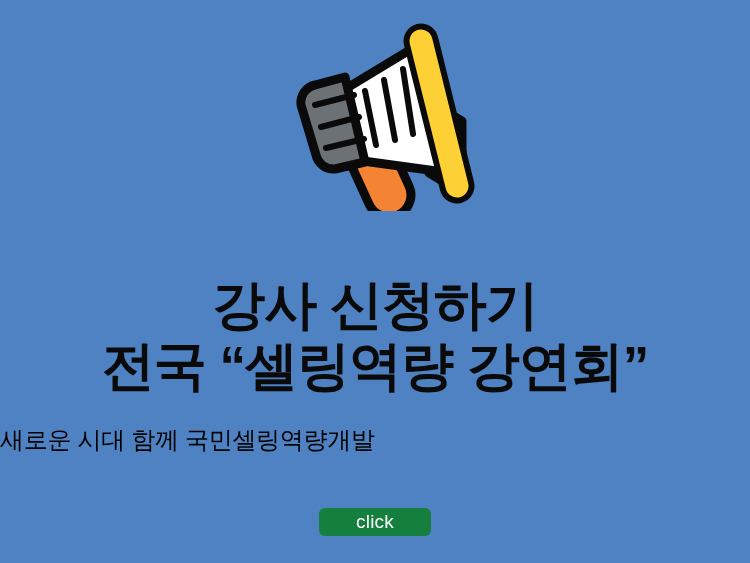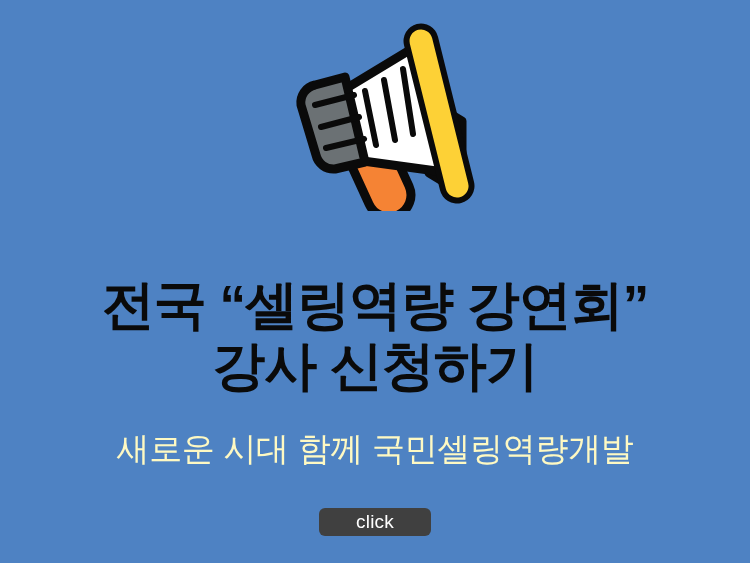--- a/index.html
+++ b/index.html
@@ -57,44 +57,44 @@
   #headline .hl-line {
     display: block;
   }
 
   
   #subtitle {
     position: absolute;
     left: 0;
     top: 398px;
     width: 750px;
-    text-align: center;
-    color: #fef9c3;
+    text-align: left;
+    color: #000000;
     font-weight: 400;
-    font-size: 33px;
+    font-size: 24px;
     line-height: 36px;
     letter-spacing: -0.3px;
     white-space: nowrap;
   }
   #subtitle .sub-line {
     display: block;
   }
 
   
   #cta-row {
     position: absolute;
     left: 0;
     top: 508px;
     width: 750px;
     display: flex;
     justify-content: center;
   }
   #cta-button {
     display: inline-block;
-    background: #404040;
+    background: #15803d;
     color: #FFFFFF;
     border: none;
     border-radius: 6px;
     padding: 0 26px;
     height: 28px;
     line-height: 28px;
     font-size: 19px;
     font-weight: 400;
     letter-spacing: 0.2px;
     cursor: pointer;
@@ -134,22 +134,22 @@
           <line x1="142" y1="36" x2="152" y2="106"></line>
         </g>
 
         <path d="M142 18 L178 163" fill="none" stroke="#0A0A0A" stroke-width="35" stroke-linecap="round"></path>
         <path d="M142 18 L178 163" fill="none" stroke="#FDD136" stroke-width="23" stroke-linecap="round"></path>
       </g>
     </svg>
   </div>
 
   <h1 id="headline">
+    <span class="hl-line">강사 신청하기</span>
     <span class="hl-line">전국 “셀링역량 강연회”</span>
-    <span class="hl-line">강사 신청하기</span>
   </h1>
 
   <p id="subtitle">
     <span class="sub-line">새로운 시대 함께 국민셀링역량개발</span>
   </p>
 
   <div id="cta-row">
     <button id="cta-button">click</button>
   </div>
 

